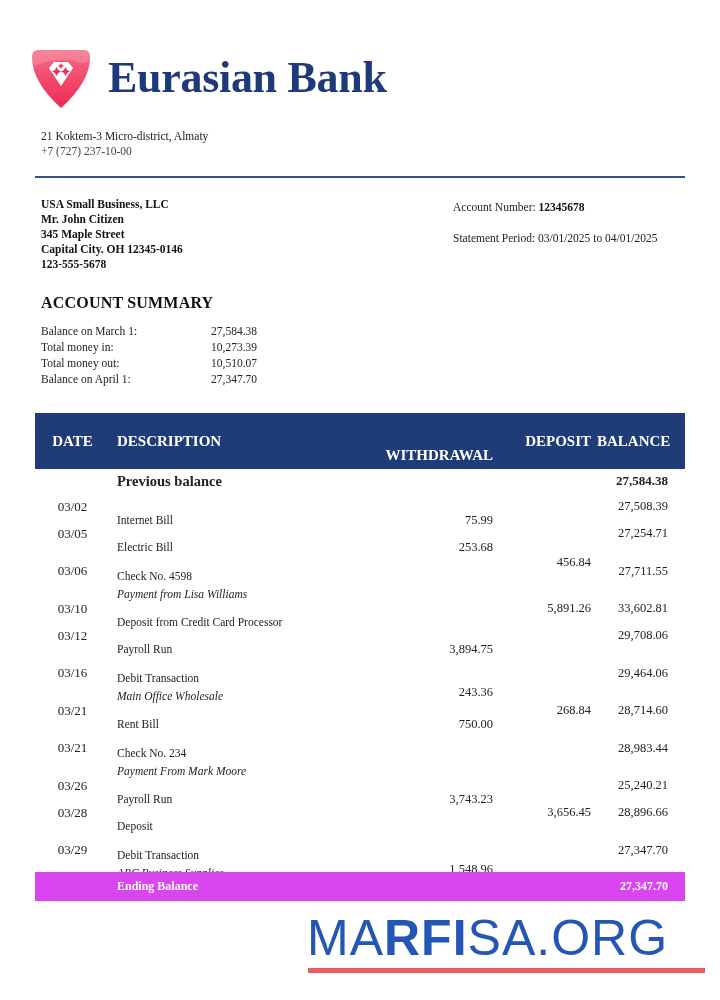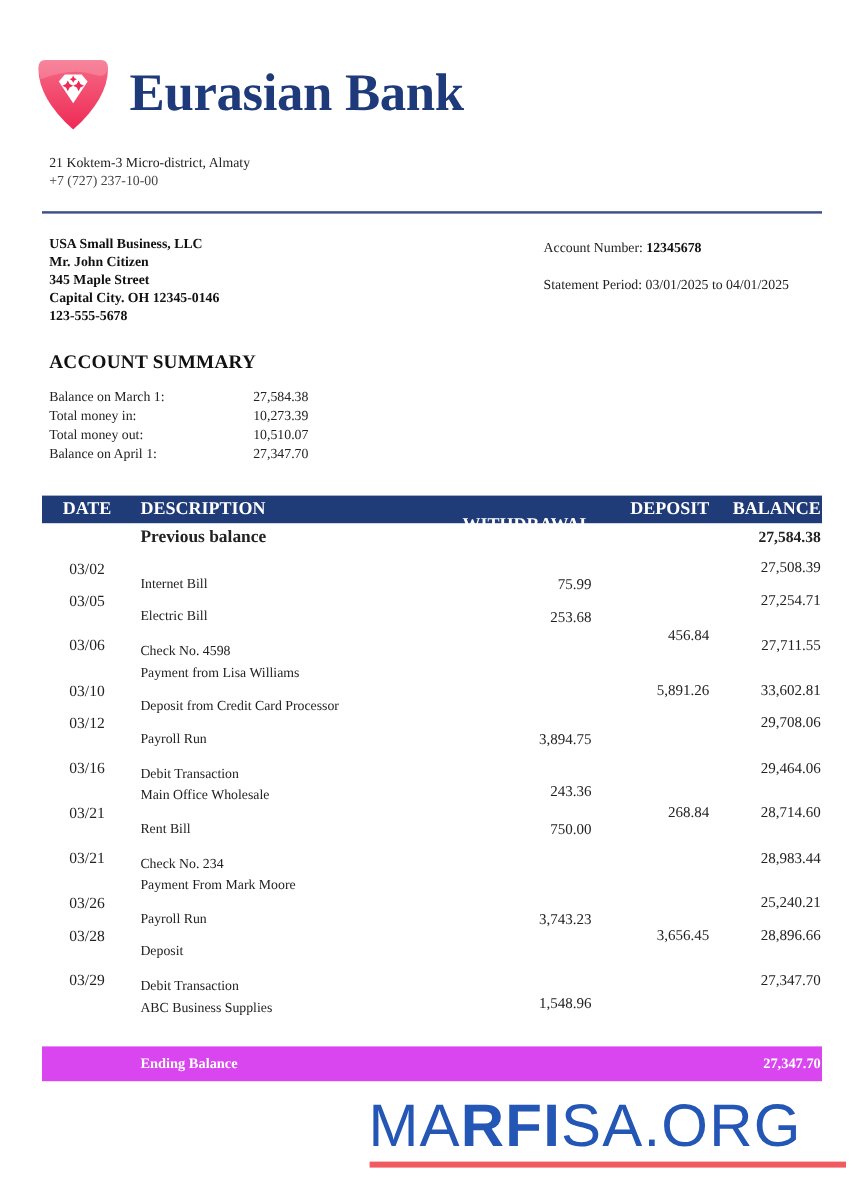--- a/index.html
+++ b/index.html
@@ -21,33 +21,33 @@
     .acct b { font-weight: bold; color: #111; }
     .acct .period { margin-top: 16px; display: block; }
 
     .summary-title { position: absolute; left: 41px; top: 294px; font-size: 16px; font-weight: bold; letter-spacing: 0.2px; color: #111; }
     .summary { position: absolute; left: 41px; top: 323px; font-size: 11.5px; line-height: 16px; color: #222; }
     .summary .row { display: flex; }
     .summary .lbl { width: 170px; }
     .summary .val { width: 80px; }
 
     .tbl { position: absolute; left: 35px; top: 413px; width: 650px; }
-    .thead { height: 23px; background: #1f3b78; display: flex; align-items: center; color: #ffffff; font-weight: bold; font-size: 15px; }
+    .thead { height: 56px; background: #1f3b78; display: flex; align-items: center; color: #ffffff; font-weight: bold; font-size: 15px; }
     .col-date { width: 75px; text-align: center; }
     .col-desc { width: 263px; padding-left: 7px; }
     .col-wd { width: 132px; text-align: right; padding-right: 12px; margin-top: 28px; }
     .col-dep { width: 92px; text-align: right; padding-right: 6px; }
-    .col-bal { width: 88px; text-align: right; padding-right: 1px; }
+    .col-bal { width: 88px; text-align: right; padding-right: 17px; }
 
     .trow { display: flex; align-items: center; font-size: 12.5px; color: #222; }
     .trow.single { height: 27px; }
     .trow.double { height: 48px; }
     .trow .col-date { font-size: 13px; }
     .trow .col-desc .main { font-size: 11.5px; display: block; margin-top: 27px; }
-    .trow .col-desc .sub { font-size: 11.5px; display: block; margin-top: 6px; }
+    .trow .col-desc .sub { font-size: 11.5px; font-style: italic; display: block; margin-top: 6px; }
     .trow.double .col-wd.top, .trow.double .col-dep.top { align-self: flex-start; padding-top: 8px; }
     .trow.prev { height: 24px; }
     .trow.prev .col-desc { font-weight: bold; font-size: 14.5px; }
     .trow.prev .col-bal { font-weight: bold; font-size: 13px; }
 
     .ending { position: absolute; left: 35px; top: 872px; width: 650px; height: 29px; background: #d946ef; display: flex; align-items: center; color: #ffffff; font-weight: bold; font-size: 12px; }
     .ending .col-desc { padding-left: 7px; }
 
     .wm { position: absolute; left: 307px; top: 912px; font-family: "Liberation Sans", "DejaVu Sans", sans-serif; font-size: 50px; color: #2356b5; letter-spacing: 1px; line-height: 52px; white-space: nowrap; }
     .wm .bold { font-weight: bold; }

